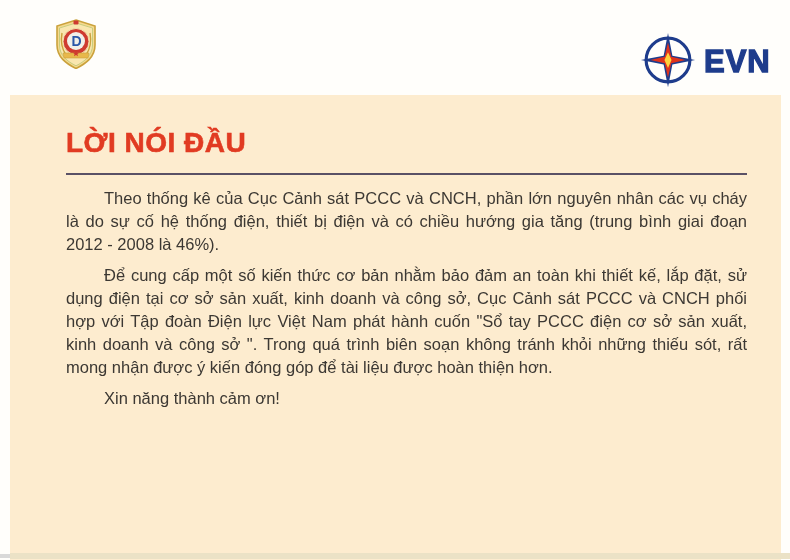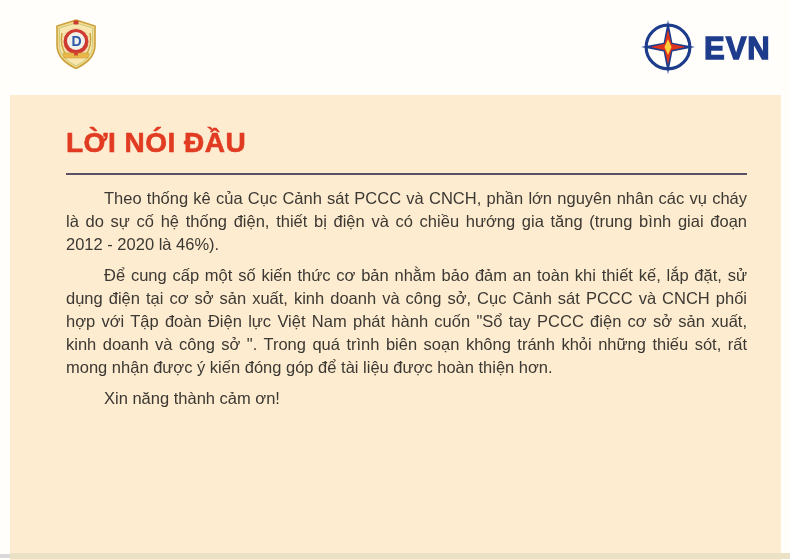--- a/index.html
+++ b/index.html
@@ -19,21 +19,21 @@
   html,body{width:790px;height:560px;}
   body{
     font-family:"Liberation Sans","DejaVu Sans",sans-serif;
     background:#fffefb;
     position:relative;
     overflow:hidden;
   }
   .page{position:absolute;inset:0;}
   
   .emblem{position:absolute;left:54px;top:19px;width:44px;height:50px;}
-  .evn-logo{position:absolute;left:640px;top:19px;display:flex;align-items:center;}
+  .evn-logo{position:absolute;left:640px;top:32px;display:flex;align-items:center;}
   .evn-star{width:56px;height:56px;}
   .evn-text{
     font-size:31px;font-weight:bold;color:var(--evn-navy);
     letter-spacing:1px;margin-left:8px;margin-top:3px;
     -webkit-text-stroke:1.3px var(--evn-navy);
   }
   
   .card{
     position:absolute;left:10px;top:95px;width:771px;height:512px;
     background:var(--card-bg);
@@ -94,21 +94,21 @@
       <polygon points="32,12 35.8,28.2 52,32 35.8,35.8 32,52 28.2,35.8 12,32 28.2,28.2" fill="#e0331c"></polygon>
       <polygon points="32,23 36,32 32,41 28,32" fill="#ffd23d"></polygon>
     </svg>
     <span class="evn-text">EVN</span>
   </div>
 
   <main class="card">
     <h1 class="title">LỜI NÓI ĐẦU</h1>
     <hr class="divider">
     <div class="body-text">
-      <p>Theo thống kê của Cục Cảnh sát PCCC và CNCH, phần lớn nguyên nhân các vụ cháy là do sự cố hệ thống điện, thiết bị điện và có chiều hướng gia tăng (trung bình giai đoạn 2012 - 2020 là 46%).</p>
+      <p>Theo thống kê của Cục Cảnh sát PCCC và CNCH, phần lớn nguyên nhân các vụ cháy là do sự cố hệ thống điện, thiết bị điện và có chiều hướng gia tăng (trung bình giai đoạn 2012 - 2008 là 46%).</p>
       <p>Để cung cấp một số kiến thức cơ bản nhằm bảo đảm an toàn khi thiết kế, lắp đặt, sử dụng điện tại cơ sở sản xuất, kinh doanh và công sở, Cục Cảnh sát PCCC và CNCH phối hợp với Tập đoàn Điện lực Việt Nam phát hành cuốn "Sổ tay PCCC điện cơ sở sản xuất, kinh doanh và công sở ". Trong quá trình biên soạn không tránh khỏi những thiếu sót, rất mong nhận được ý kiến đóng góp để tài liệu được hoàn thiện hơn.</p>
       <p>Xin năng thành cảm ơn!</p>
     </div>
     <div class="footer-credit">
       <span class="footer-left">CỤC CẢNH SÁT PCCC VÀ CNCH</span>
       <span class="footer-sep">-</span>
       <span class="footer-right">TẬP ĐOÀN ĐIỆN LỰC VIỆT NAM</span>
     </div>
   </main>
 

